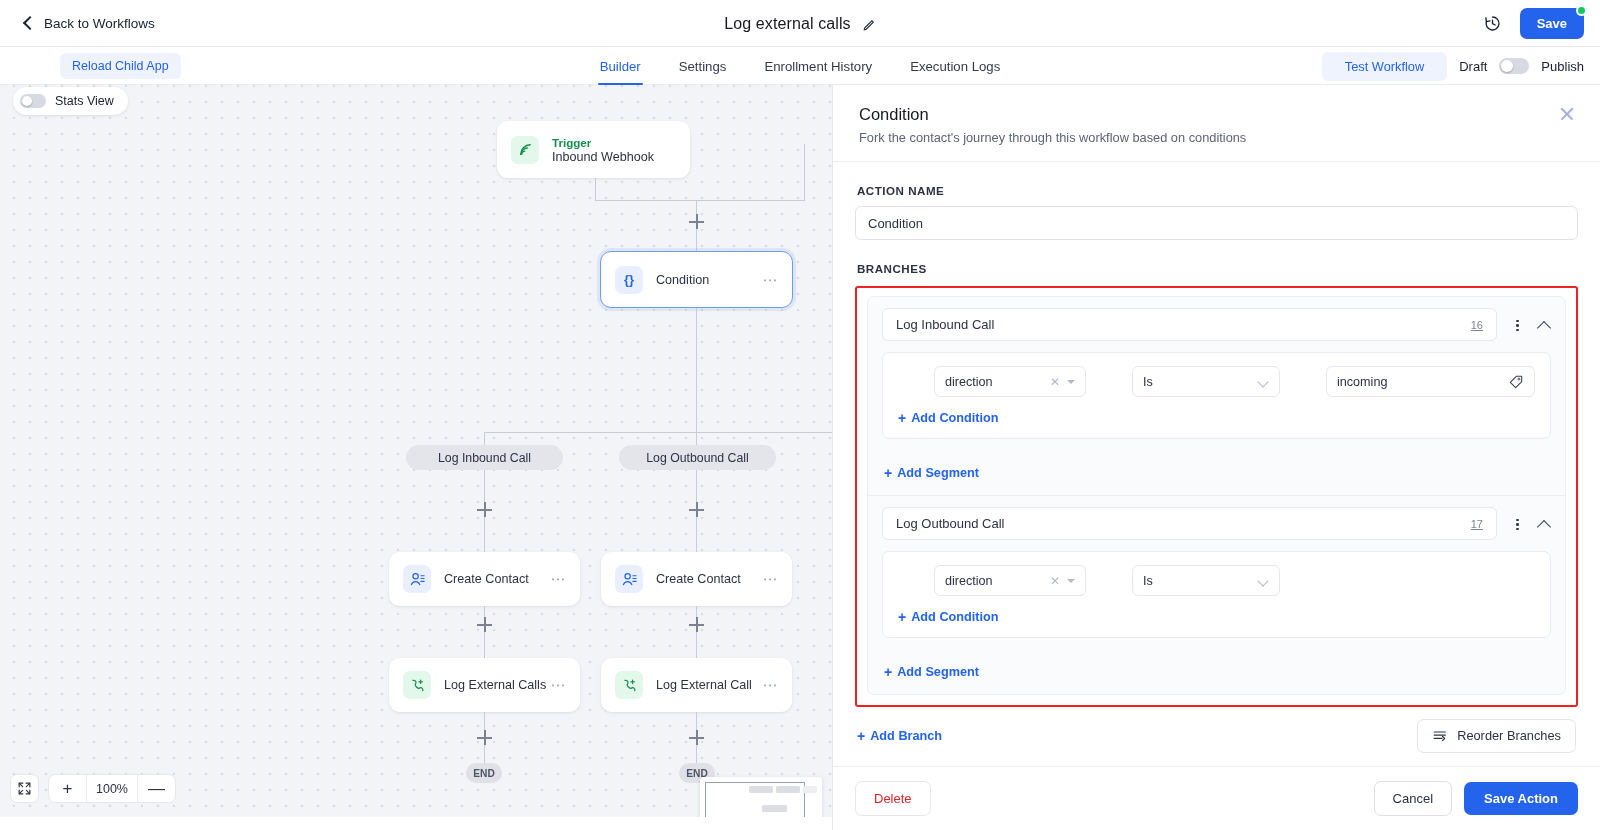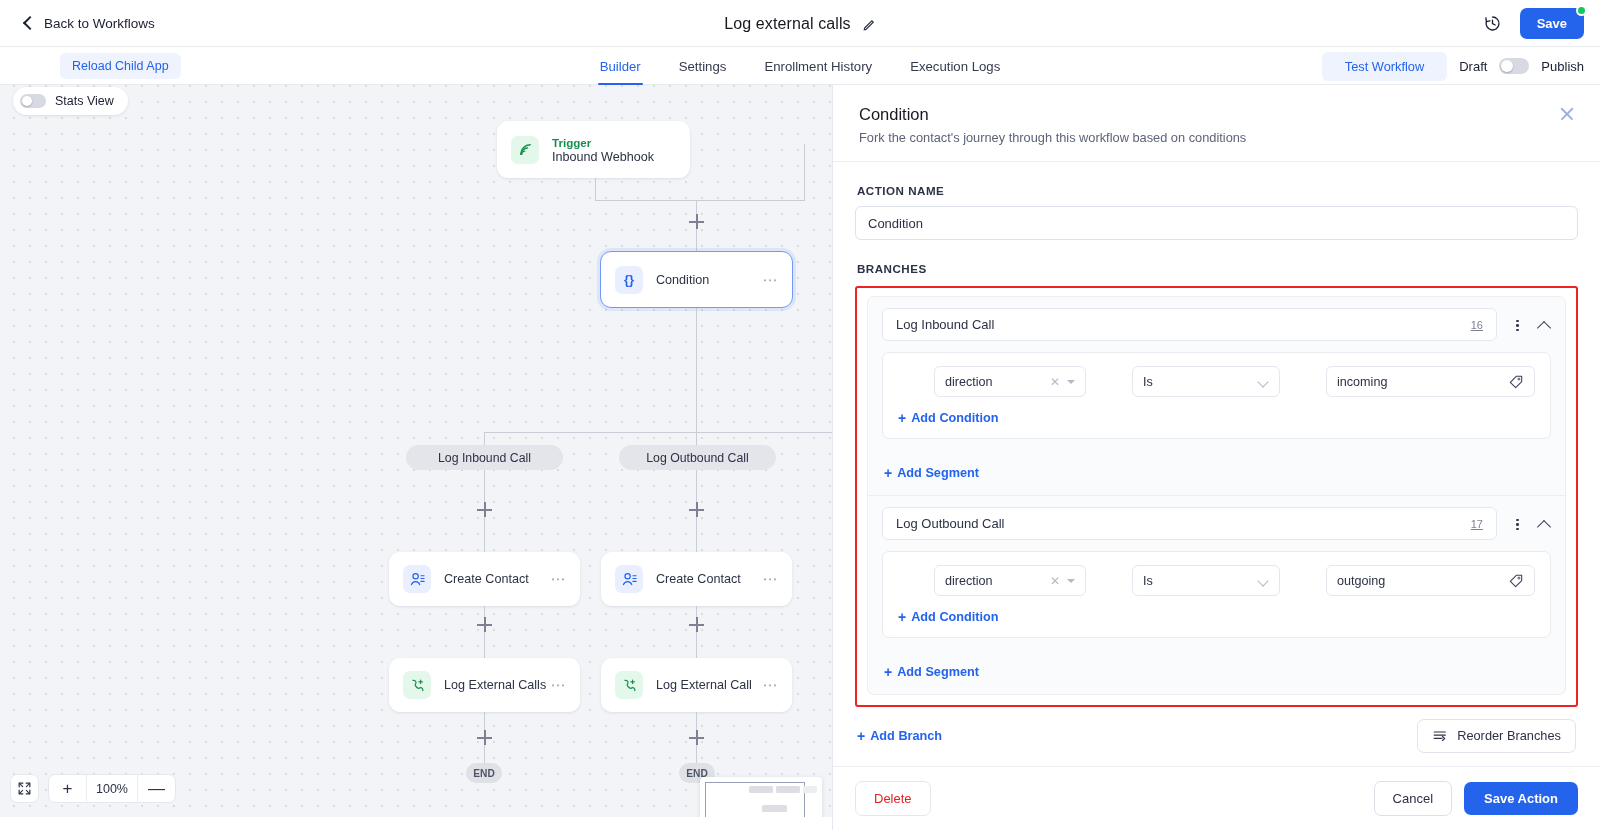--- a/index.html
+++ b/index.html
@@ -629,27 +629,20 @@
                 <div class="cond-row">
                   <div class="field f-prop">
                     <span class="f-text">direction</span>
                     <span class="clear-x">✕</span>
                     <span class="caret-sm"></span>
                   </div>
                   <div class="field f-op">
                     <span class="f-text">Is</span>
                     <span class="caret-thin"></span>
                   </div>
-                  <div class="field f-val">
-                    <span class="f-text">outgoing</span>
-                    <svg class="tag-ic" viewBox="0 0 18 18">
-                      <path d="M9.3 2.6 H15.4 V8.7 L8.6 15.4 L2.6 9.4 Z" fill="none" stroke="#3b4256" stroke-width="1.2" stroke-linejoin="round"></path>
-                      <circle cx="12.3" cy="5.7" r="1.1" fill="none" stroke="#3b4256" stroke-width="1"></circle>
-                    </svg>
-                  </div>
                 </div>
                 <div class="add-cond-wrap">
                   <button class="link-btn">
                     <span class="plus-glyph">+</span>
                     <span>Add Condition</span>
                   </button>
                 </div>
               </div>
             </div>
             <div class="add-seg-wrap">

